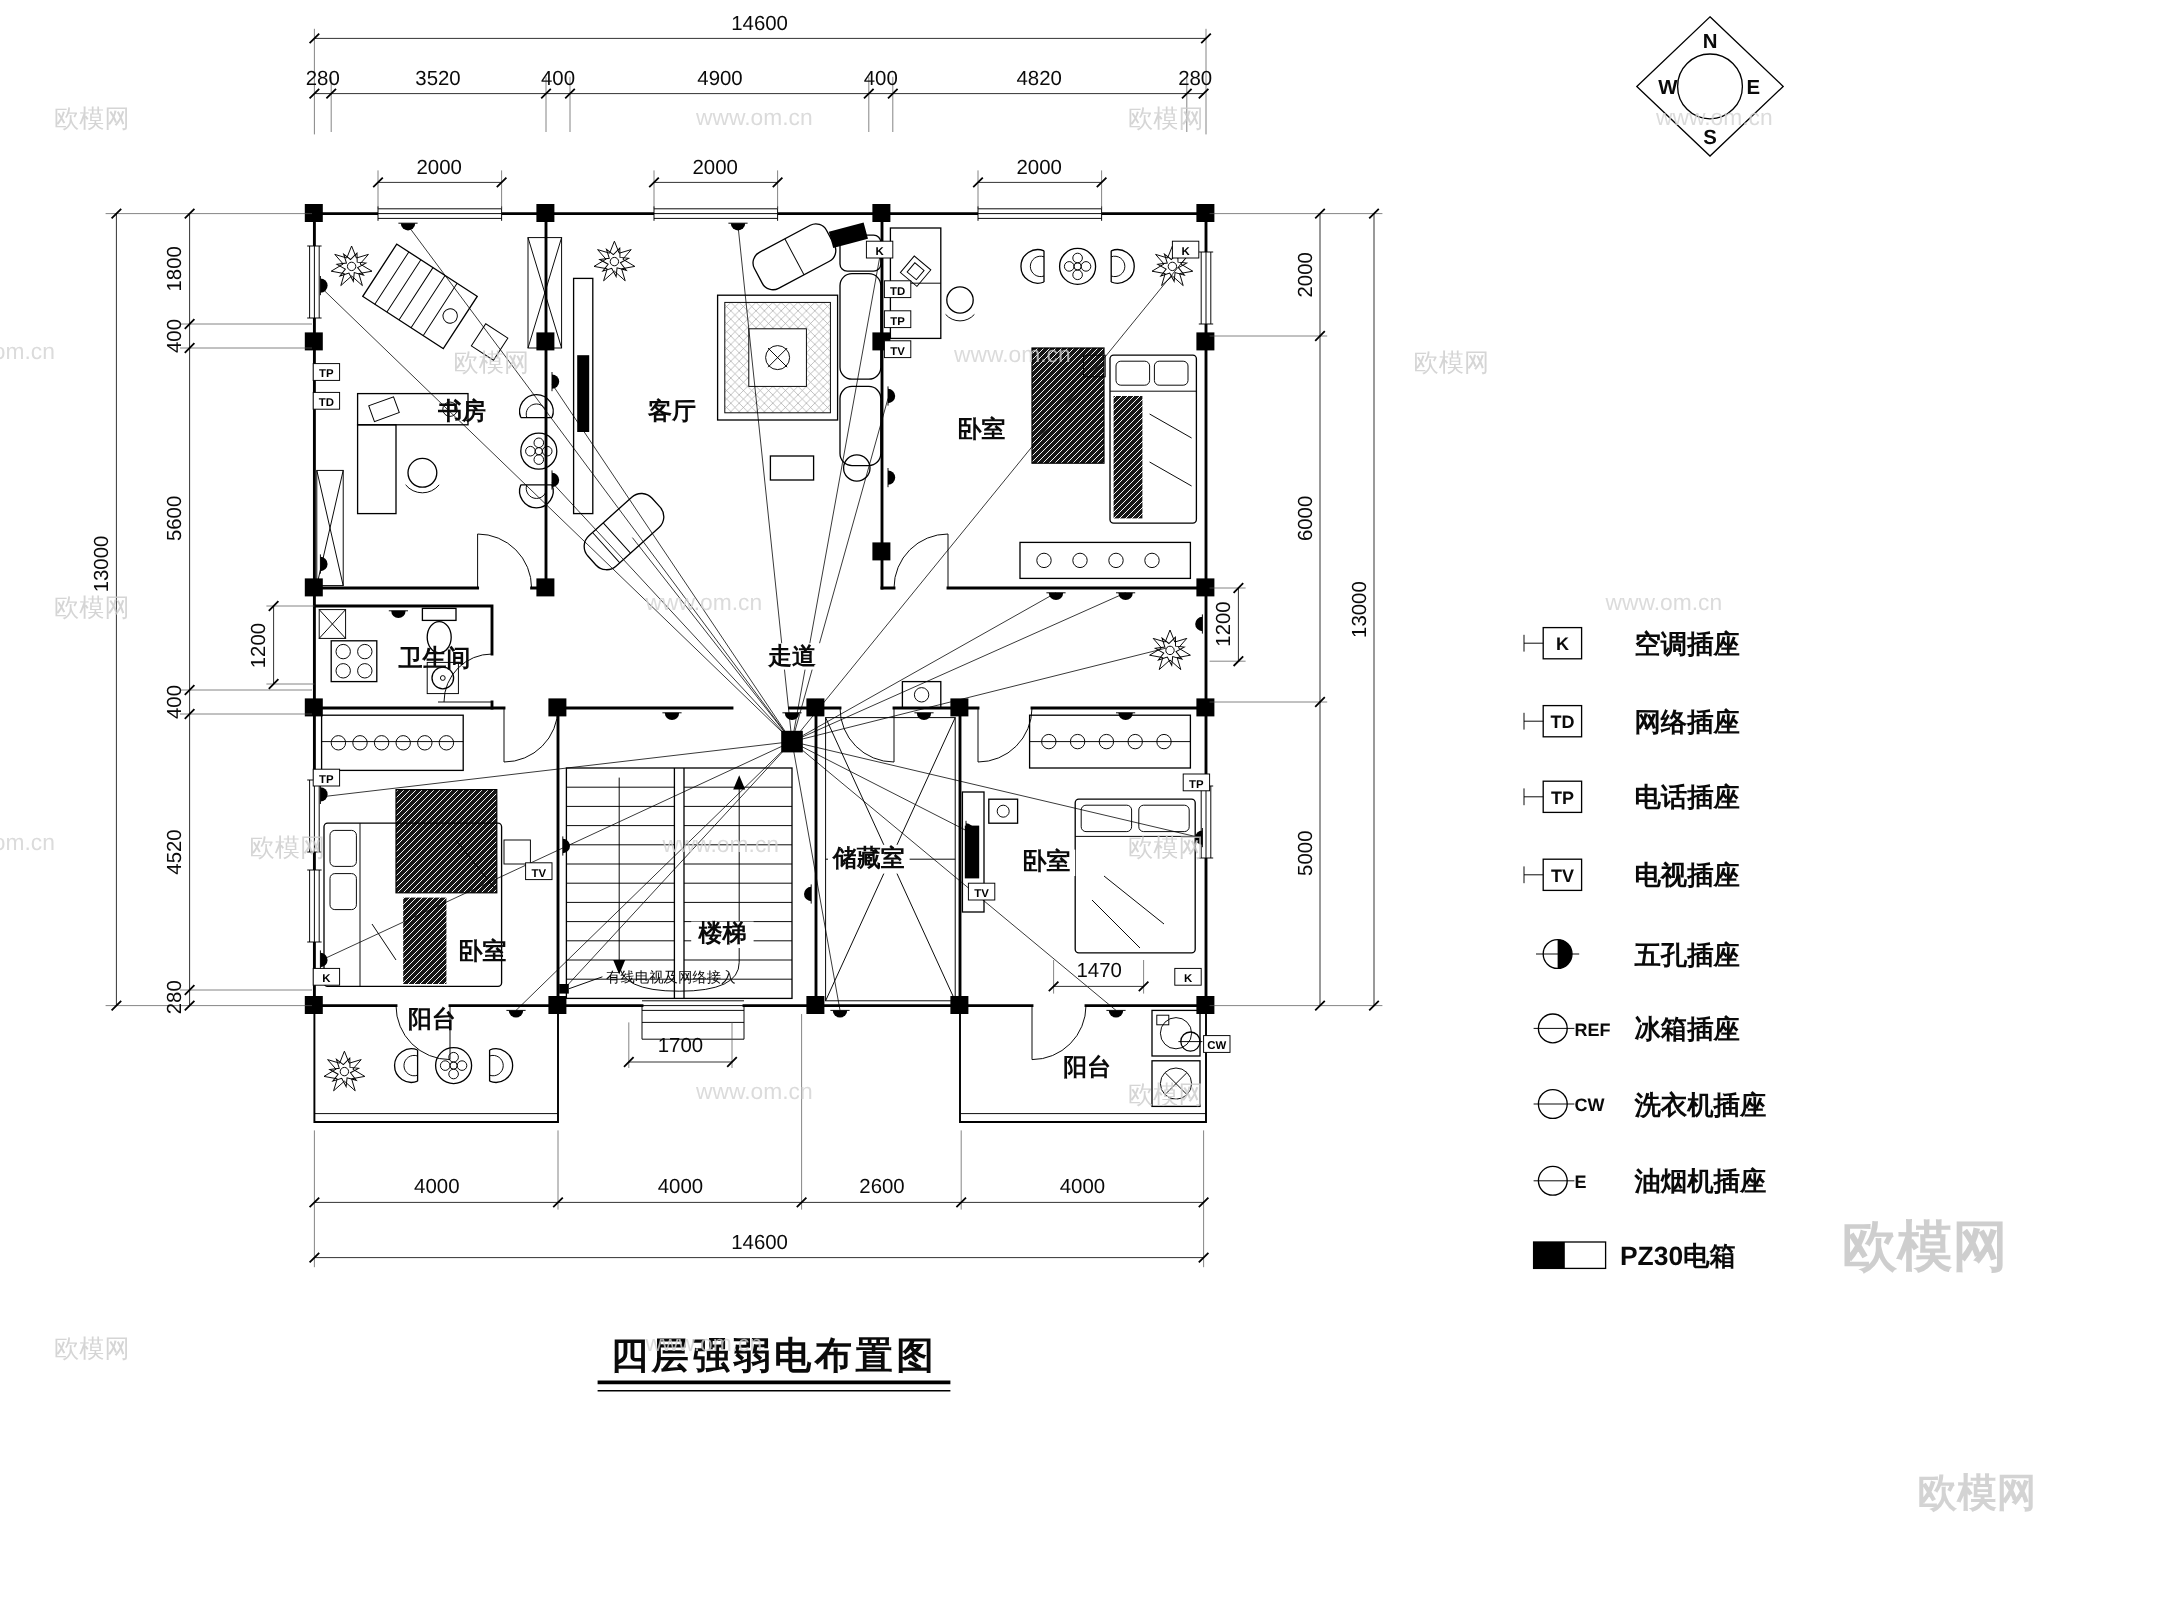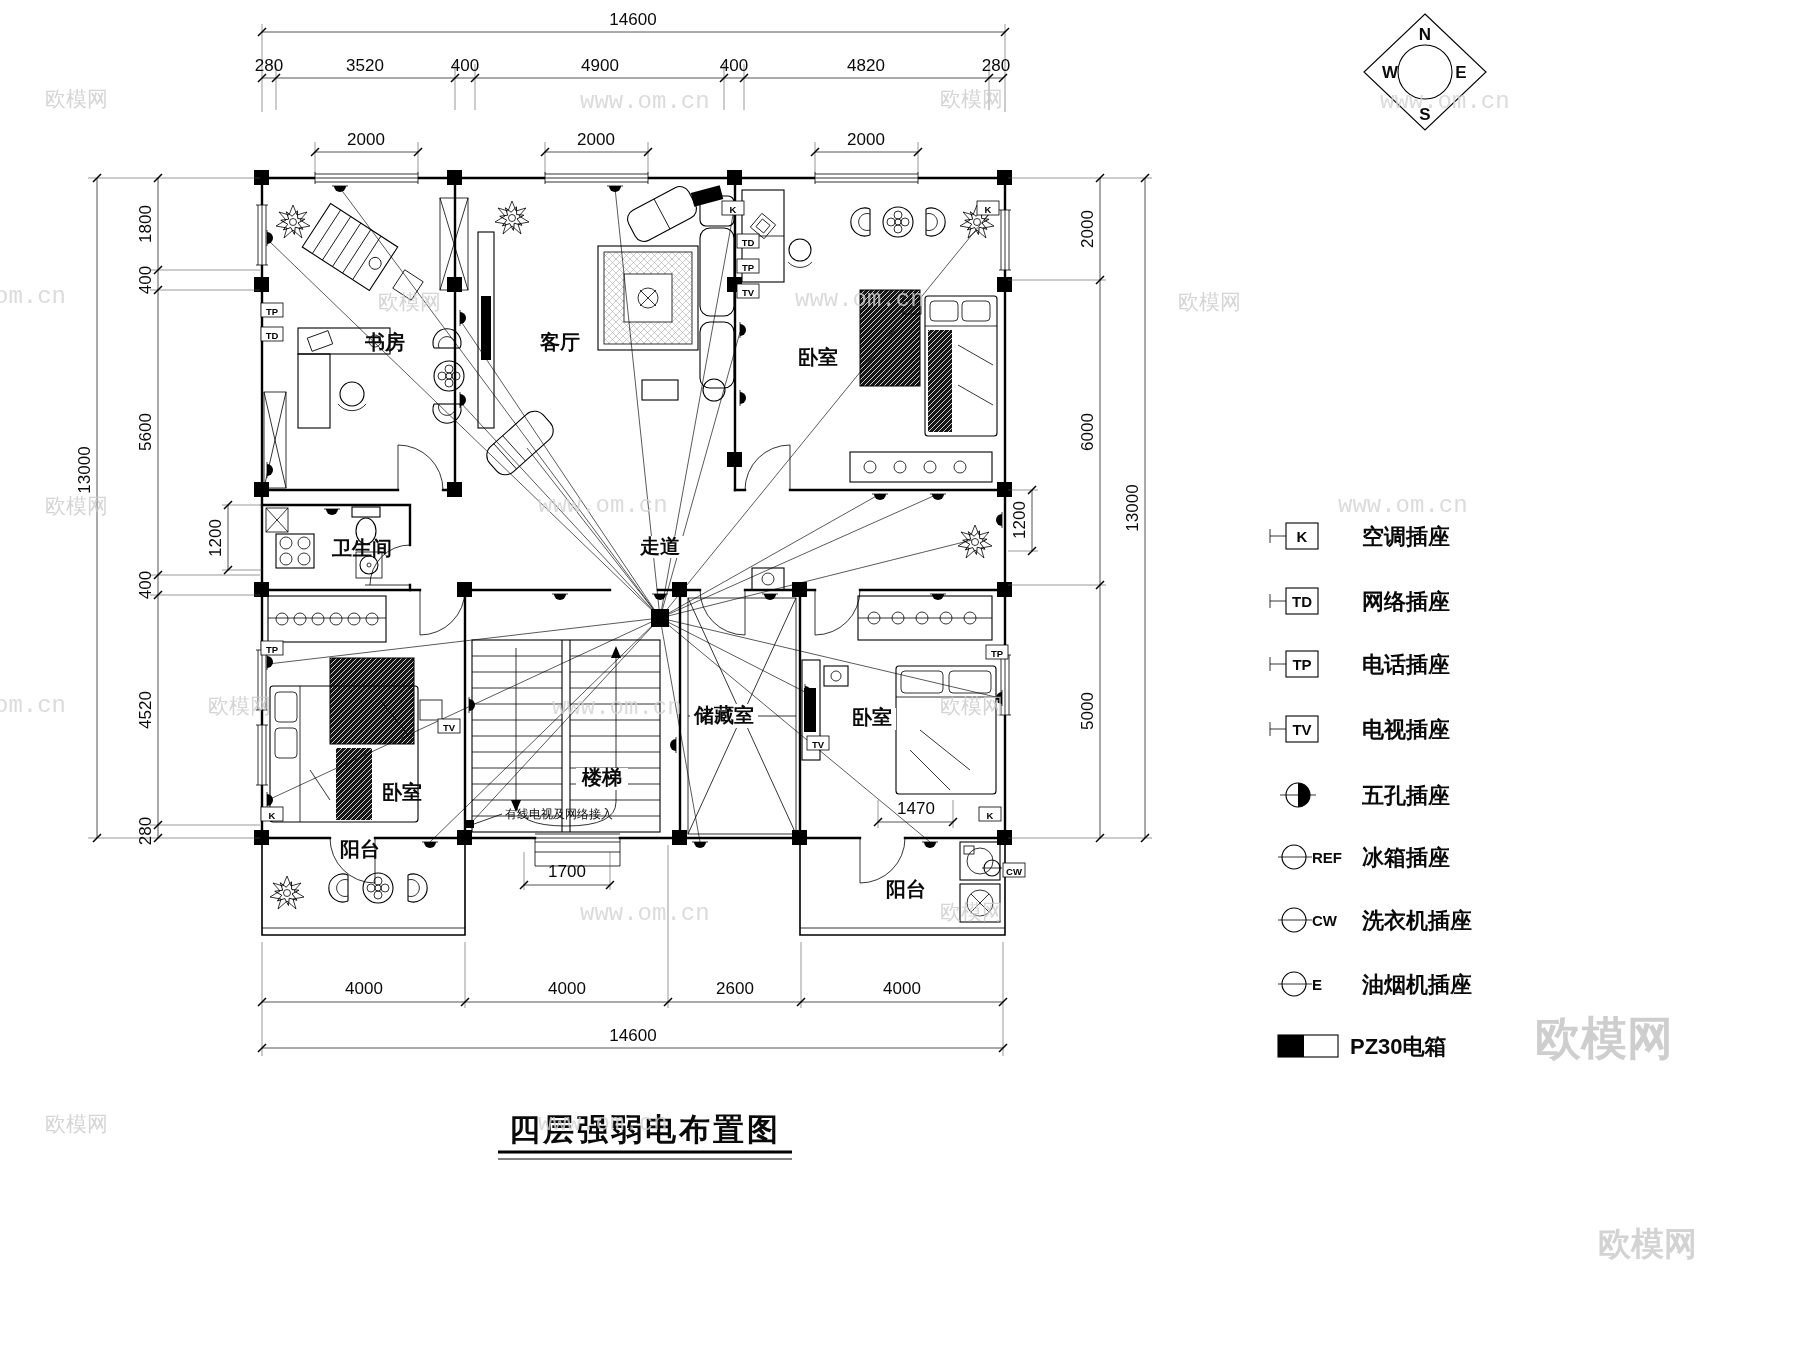--- a/index.html
+++ b/index.html
@@ -18,22 +18,22 @@
   .room{font-size:20px;font-weight:bold;text-anchor:middle;}
   .dimt{font-size:17px;text-anchor:middle;}
   .leg{font-size:22px;font-weight:bold;}
   .legsym{font-size:15px;font-weight:bold;text-anchor:middle;}
   .legsym2{font-size:15px;font-weight:bold;}
   .note{font-size:12px;}
   .title-text{font-size:31px;font-weight:bold;text-anchor:middle;letter-spacing:3px;}
   .cletter{font-size:17px;font-weight:bold;text-anchor:middle;}
   .slbox{fill:#fff;stroke:#000;stroke-width:0.8;}
   .sltext{font-size:9.5px;font-weight:bold;text-anchor:middle;fill:#000;}
-  .wm{position:absolute;color:#cbcbcb;opacity:.8;font-size:21px;pointer-events:none;white-space:nowrap;z-index:3;font-family:Liberation Mono, monospace;}
-  .wm.url{font-size:24px;color:#d3d3d3;}
+  .wm{position:absolute;color:#cbcbcb;opacity:.8;font-size:21px;pointer-events:none;white-space:nowrap;z-index:3;}
+  .wm.url{font-size:19px;color:#d3d3d3;}
   .wm.big{font-size:46px;color:#c3c3c3;font-weight:bold;}
   .wm.med{font-size:33px;color:#c9c9c9;font-weight:bold;}
 </style>
 </head>
 <body>
 
 <div class="wm" style="left:45px;top:85px">欧模网</div>
 <div class="wm url" style="left:580px;top:88px">www.om.cn</div>
 <div class="wm" style="left:940px;top:85px">欧模网</div>
 <div class="wm url" style="left:1380px;top:88px">www.om.cn</div>

